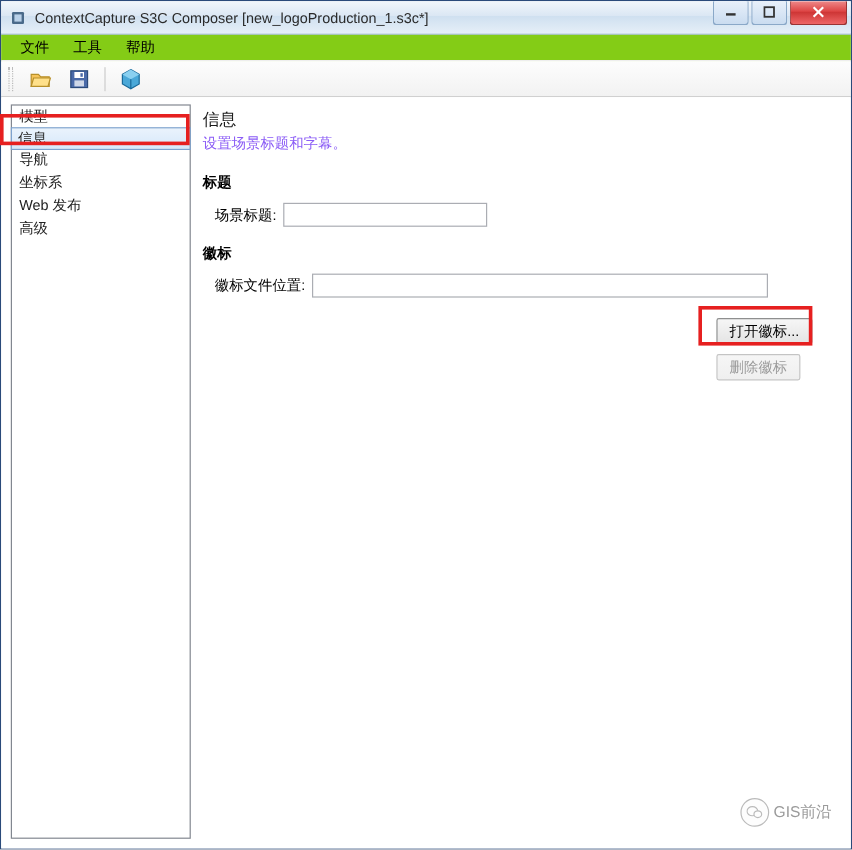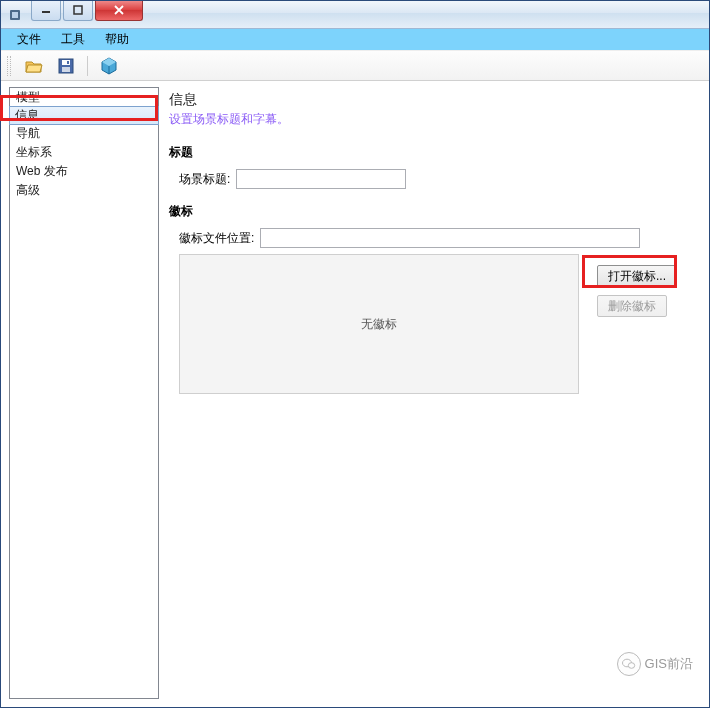--- a/index.html
+++ b/index.html
@@ -50,21 +50,21 @@
     color: #3a3a3a;
   }
   .win-btn.close {
     width: 48px;
     background: linear-gradient(to bottom, #e88 0%, #d44 45%, #c33 46%, #e66 100%);
     border-color: #933;
     color: #fff;
   }
   .menubar {
     height: 22px;
-    background: #7dd3fc;
+    background: #84cc16;
     display: flex;
     align-items: center;
     padding: 0 6px;
     border-bottom: 1px solid #eee;
   }
   .menu-item { padding: 2px 10px; }
   .toolbar {
     height: 30px;
     background: linear-gradient(to bottom, #fdfdfd, #f2f2f2);
     border-bottom: 1px solid #d0d0d0;
@@ -147,21 +147,21 @@
     background: linear-gradient(to bottom,#f6f6f6,#efefef);
   }
   .right-btns {
     position: absolute;
     left: 428px;
     top: 178px;
     display: flex; flex-direction: column; gap: 8px; align-items: flex-start;
   }
   .watermark {
     position: absolute;
-    right: 16px; bottom: 31px;
+    right: 16px; bottom: 18px;
     display:flex; align-items:center; gap:4px;
     color:#9a9a9a; font-size:13px;
     pointer-events:none;
   }
   .wm-circle {
     width:24px; height:24px; border-radius:50%;
     border:1px solid #bbb;
     display:flex; align-items:center; justify-content:center;
     color:#bbb; font-size:13px;
     background:#fdfdfd;
@@ -172,20 +172,21 @@
 
 <div class="window">
 
   <div class="titlebar">
     <span class="app-icon">
       <svg width="14" height="14" viewBox="0 0 14 14">
           <rect x="2" y="2" width="10" height="10" fill="#4a6a8a" rx="1"></rect>
           <rect x="4" y="4" width="6" height="6" fill="#b8d0e8"></rect>
         </svg>
     </span>
+    <span class="title">ContextCapture S3C Composer [new_logoProduction_1.s3c*]</span>
     <div class="win-controls">
       <div class="win-btn">
           <svg width="10" height="10">
             <rect x="1" y="6" width="8" height="2" fill="#333"></rect>
           </svg>
         </div>
       <div class="win-btn">
           <svg width="10" height="10">
             <rect x="1" y="1" width="8" height="8" fill="none" stroke="#333" stroke-width="1.5"></rect>
           </svg>
@@ -249,23 +250,20 @@
         <label>场景标题:</label>
         <input type="text" style="width: 170px;" value="">
       </div>
 
       <div class="section-head">徽标</div>
       <div class="form-row" style="margin-bottom:6px;">
         <label>徽标文件位置:</label>
         <input type="text" style="width: 380px;" value="">
       </div>
 
-      <div class="logo-preview">
-        <span>无徽标</span>
-      </div>
 
       <div class="right-btns">
         <button class="btn">打开徽标...</button>
         <button class="btn" disabled="">删除徽标</button>
       </div>
     </div>
 
     <div class="highlight-red" style="left:-1px; top:14px; width:158px; height:26px;"></div>
     <div class="highlight-red" style="left:581px; top:174px; width:95px; height:33px;"></div>
 

